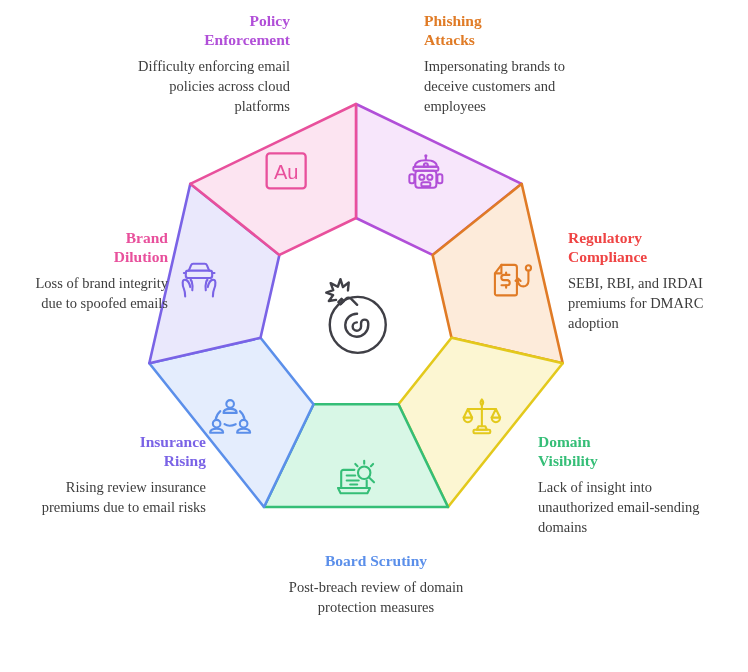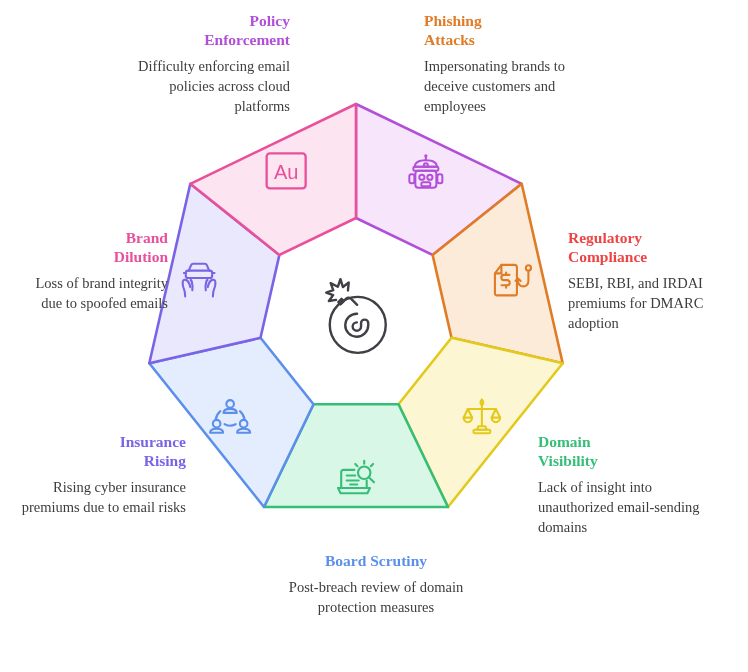--- a/index.html
+++ b/index.html
@@ -30,21 +30,21 @@
   .ta-left{text-align:left;}
   .ta-right{text-align:right;}
   .ta-center{text-align:center;}
 
   
   #co-policy{left:138px;top:11px;width:152px;}
   #co-phishing{left:424px;top:11px;width:176px;}
   #co-regulatory{left:568px;top:228px;width:172px;}
   #co-domain{left:538px;top:432px;width:176px;}
   #co-board{left:268px;top:551px;width:216px;}
-  #co-insurance{left:12px;top:432px;width:174px;}
+  #co-insurance{left:32px;top:432px;width:174px;}
   #co-brand{left:26px;top:228px;width:142px;}
 </style>
 </head>
 <body>
 
 <div id="stage">
 
   <svg id="wheel" viewBox="0 0 748 672">
     <defs>
       
@@ -182,21 +182,21 @@
       <span>Visibility</span>
     </div>
     <div class="c-desc">Lack of insight into unauthorized email-sending domains</div>
   </div>
 
   <div class="callout ta-right" id="co-insurance">
     <div class="c-title" style="color:#7A63E6">
       <span>Insurance</span><br>
       <span>Rising</span>
     </div>
-    <div class="c-desc">Rising cyber insurance premiums due to email risks</div>
+    <div class="c-desc">Rising review insurance premiums due to email risks</div>
   </div>
 
   <div class="callout ta-right" id="co-brand">
     <div class="c-title" style="color:#E8509C">
       <span>Brand</span><br>
       <span>Dilution</span>
     </div>
     <div class="c-desc">Loss of brand integrity due to spoofed emails</div>
   </div>
 

